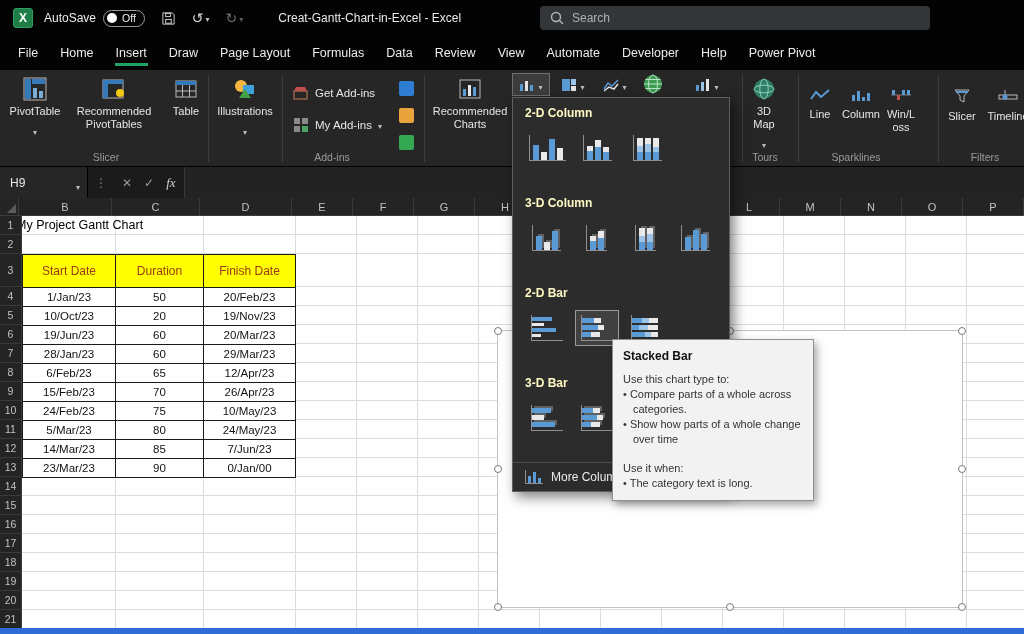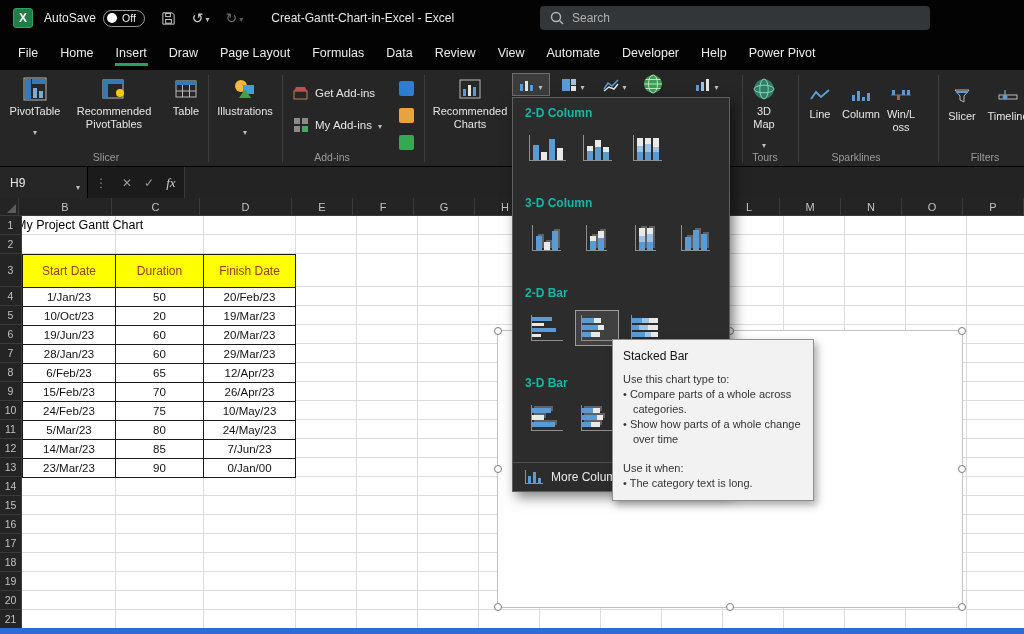--- a/index.html
+++ b/index.html
@@ -11,21 +11,21 @@
   .titlebar{position:absolute;top:0;left:0;width:100%;height:36px;background:#030303;display:flex;align-items:center;color:#e6e6e6;font-size:12px;z-index:80}
   .xl-logo{width:20px;height:20px;margin-left:13px;background:#1e7e45;border:1px solid #2ea066;border-radius:3px;color:#fff;font-weight:bold;font-size:12px;display:flex;align-items:center;justify-content:center}
   .as-label{margin-left:11px;color:#ededed}
   .as-toggle{display:flex;align-items:center;gap:5px;border:1px solid #9a9a9a;border-radius:9px;height:17px;padding:0 8px 0 3px;margin-left:7px;font-size:10.5px;color:#f0f0f0}
   .knob{width:10px;height:10px;border-radius:50%;background:#fff}
   .tb-ic{margin-left:16px;display:flex;align-items:flex-end;gap:2px}
   .tb-glyph{font-size:14px;color:#d6d6d6;line-height:14px}
   .tb-glyph.dim{color:#6d6d6d}
   .cv::after{content:"▾";font-size:8px;color:#bdbdbd;line-height:8px}
   .cv.dim::after{color:#5d5d5d}
-  .doc-title{margin-left:28px;color:#e9e9e9;white-space:nowrap}
+  .doc-title{margin-left:35px;color:#e9e9e9;white-space:nowrap}
   .searchbox{position:absolute;left:540px;top:6px;width:390px;height:24px;background:#333639;border-radius:4px;display:flex;align-items:center;padding-left:10px;gap:8px}
   .searchbox input{background:transparent;border:none;outline:none;color:#d6d6d6;font-size:12px;width:300px;font-family:"Liberation Sans",sans-serif}
   .searchbox input::placeholder{color:#b0b0b0}
 
   
   .tabrow{position:absolute;top:36px;left:0;width:100%;height:34px;background:#030303;display:flex;align-items:center;padding-left:7px;z-index:80}
   .tab{color:#ececec;font-size:12.5px;padding:9px 11px;position:relative;white-space:nowrap}
   .tab.active::after{content:"";position:absolute;left:10px;right:10px;bottom:3px;height:3px;background:#21a366}
 
   
@@ -84,41 +84,41 @@
   .chartbox{position:absolute;left:497px;top:330px;width:466px;height:278px;background:#fff;border:1px solid #c3c3c3;z-index:10}
   .hd{position:absolute;width:8px;height:8px;border-radius:50%;background:#fff;border:1.5px solid #7a7a7a}
   .hd.tl{left:-4px;top:-4px}.hd.tm{left:calc(50% - 4px);top:-4px}.hd.tr{right:-4px;top:-4px}
   .hd.ml{left:-4px;top:calc(50% - 4px)}.hd.mr{right:-4px;top:calc(50% - 4px)}
   .hd.bl2{left:-4px;bottom:-4px}.hd.bm{left:calc(50% - 4px);bottom:-4px}.hd.br{right:-4px;bottom:-4px}
 
   
   .menu{position:absolute;left:512px;top:97px;width:218px;height:395px;background:#2c2c2c;border:1px solid #5f5f5f;box-shadow:4px 5px 12px rgba(0,0,0,.5);z-index:50;display:flex;flex-direction:column}
   .msec{margin:8px 12px 0 12px}
   .msec + .msec{margin-top:30px}
-  .mtitle{font-size:12px;font-weight:bold;color:#14b8a6;margin-bottom:10px}
+  .mtitle{font-size:12px;font-weight:bold;color:#fef9c3;margin-bottom:10px}
   .mrow{display:flex;gap:6px}
   .mi{width:44px;height:36px;display:flex;align-items:center;justify-content:center;border:1px solid transparent}
   .mi.sel{background:#404040;border-color:#9b9b9b}
   .cwrap{display:flex;align-items:flex-end;gap:2px;height:26px;border-left:1px solid #8f8f8f;border-bottom:1px solid #8f8f8f;padding:0 3px}
   .cb{width:6px;display:block}
   .cstack{width:6px;display:flex;flex-direction:column;justify-content:flex-end}
   .cstack i{width:100%;display:block}
   .blu{background:#5b9bd5}.lt{background:#9dc3e6}.wh{background:#e9e9e9}
   .td .cb,.td .cstack{box-shadow:2px -2px 0 #616161}
   .bwrap{display:flex;flex-direction:column;justify-content:flex-end;gap:2px;border-left:1px solid #8f8f8f;border-bottom:1px solid #8f8f8f;padding:2px 0 3px 0;height:26px;width:32px}
   .brow{display:flex;height:5px}
   .brow i{height:100%;display:block}
   .td .brow i{box-shadow:2px -2px 0 #616161}
   .mfooter{margin-top:auto;border-top:1px solid #4d4d4d;display:flex;align-items:center;gap:8px;padding:7px 12px;color:#eaeaea;font-size:12px}
   .mf-ic{height:14px;border-left:1px solid #8f8f8f;border-bottom:1px solid #8f8f8f;padding:0 2px}
   .mf-ic .cb{width:3px}
 
   
   .tooltip{position:absolute;left:612px;top:339px;width:202px;background:#f2f2f2;border:1px solid #8f8f8f;box-shadow:3px 4px 8px rgba(0,0,0,.35);z-index:60;padding:9px 10px;color:#333}
-  .tt-title{font-size:12px;font-weight:normal;color:#111;margin-bottom:9px}
+  .tt-title{font-size:12px;font-weight:bold;color:#111;margin-bottom:9px}
   .tt-line{font-size:11px;line-height:15px}
   .tt-bullet{font-size:11px;line-height:15px;padding-left:10px;text-indent:-10px}
   .tt-gap{margin-top:14px}
 
   
   .bottombar{position:absolute;left:0;bottom:0;width:100%;height:6px;background:#2e6bd6;z-index:70}
 </style>
 </head>
 <body>
 
@@ -470,21 +470,21 @@
 
         <div class="trow">
           <div class="tcell">1/Jan/23</div>
           <div class="tcell">50</div>
           <div class="tcell">20/Feb/23</div>
         </div>
 
         <div class="trow">
           <div class="tcell">10/Oct/23</div>
           <div class="tcell">20</div>
-          <div class="tcell">19/Mar/23</div>
+          <div class="tcell">19/Nov/23</div>
         </div>
 
         <div class="trow">
           <div class="tcell">19/Jun/23</div>
           <div class="tcell">60</div>
           <div class="tcell">20/Mar/23</div>
         </div>
 
         <div class="trow">
           <div class="tcell">28/Jan/23</div>

